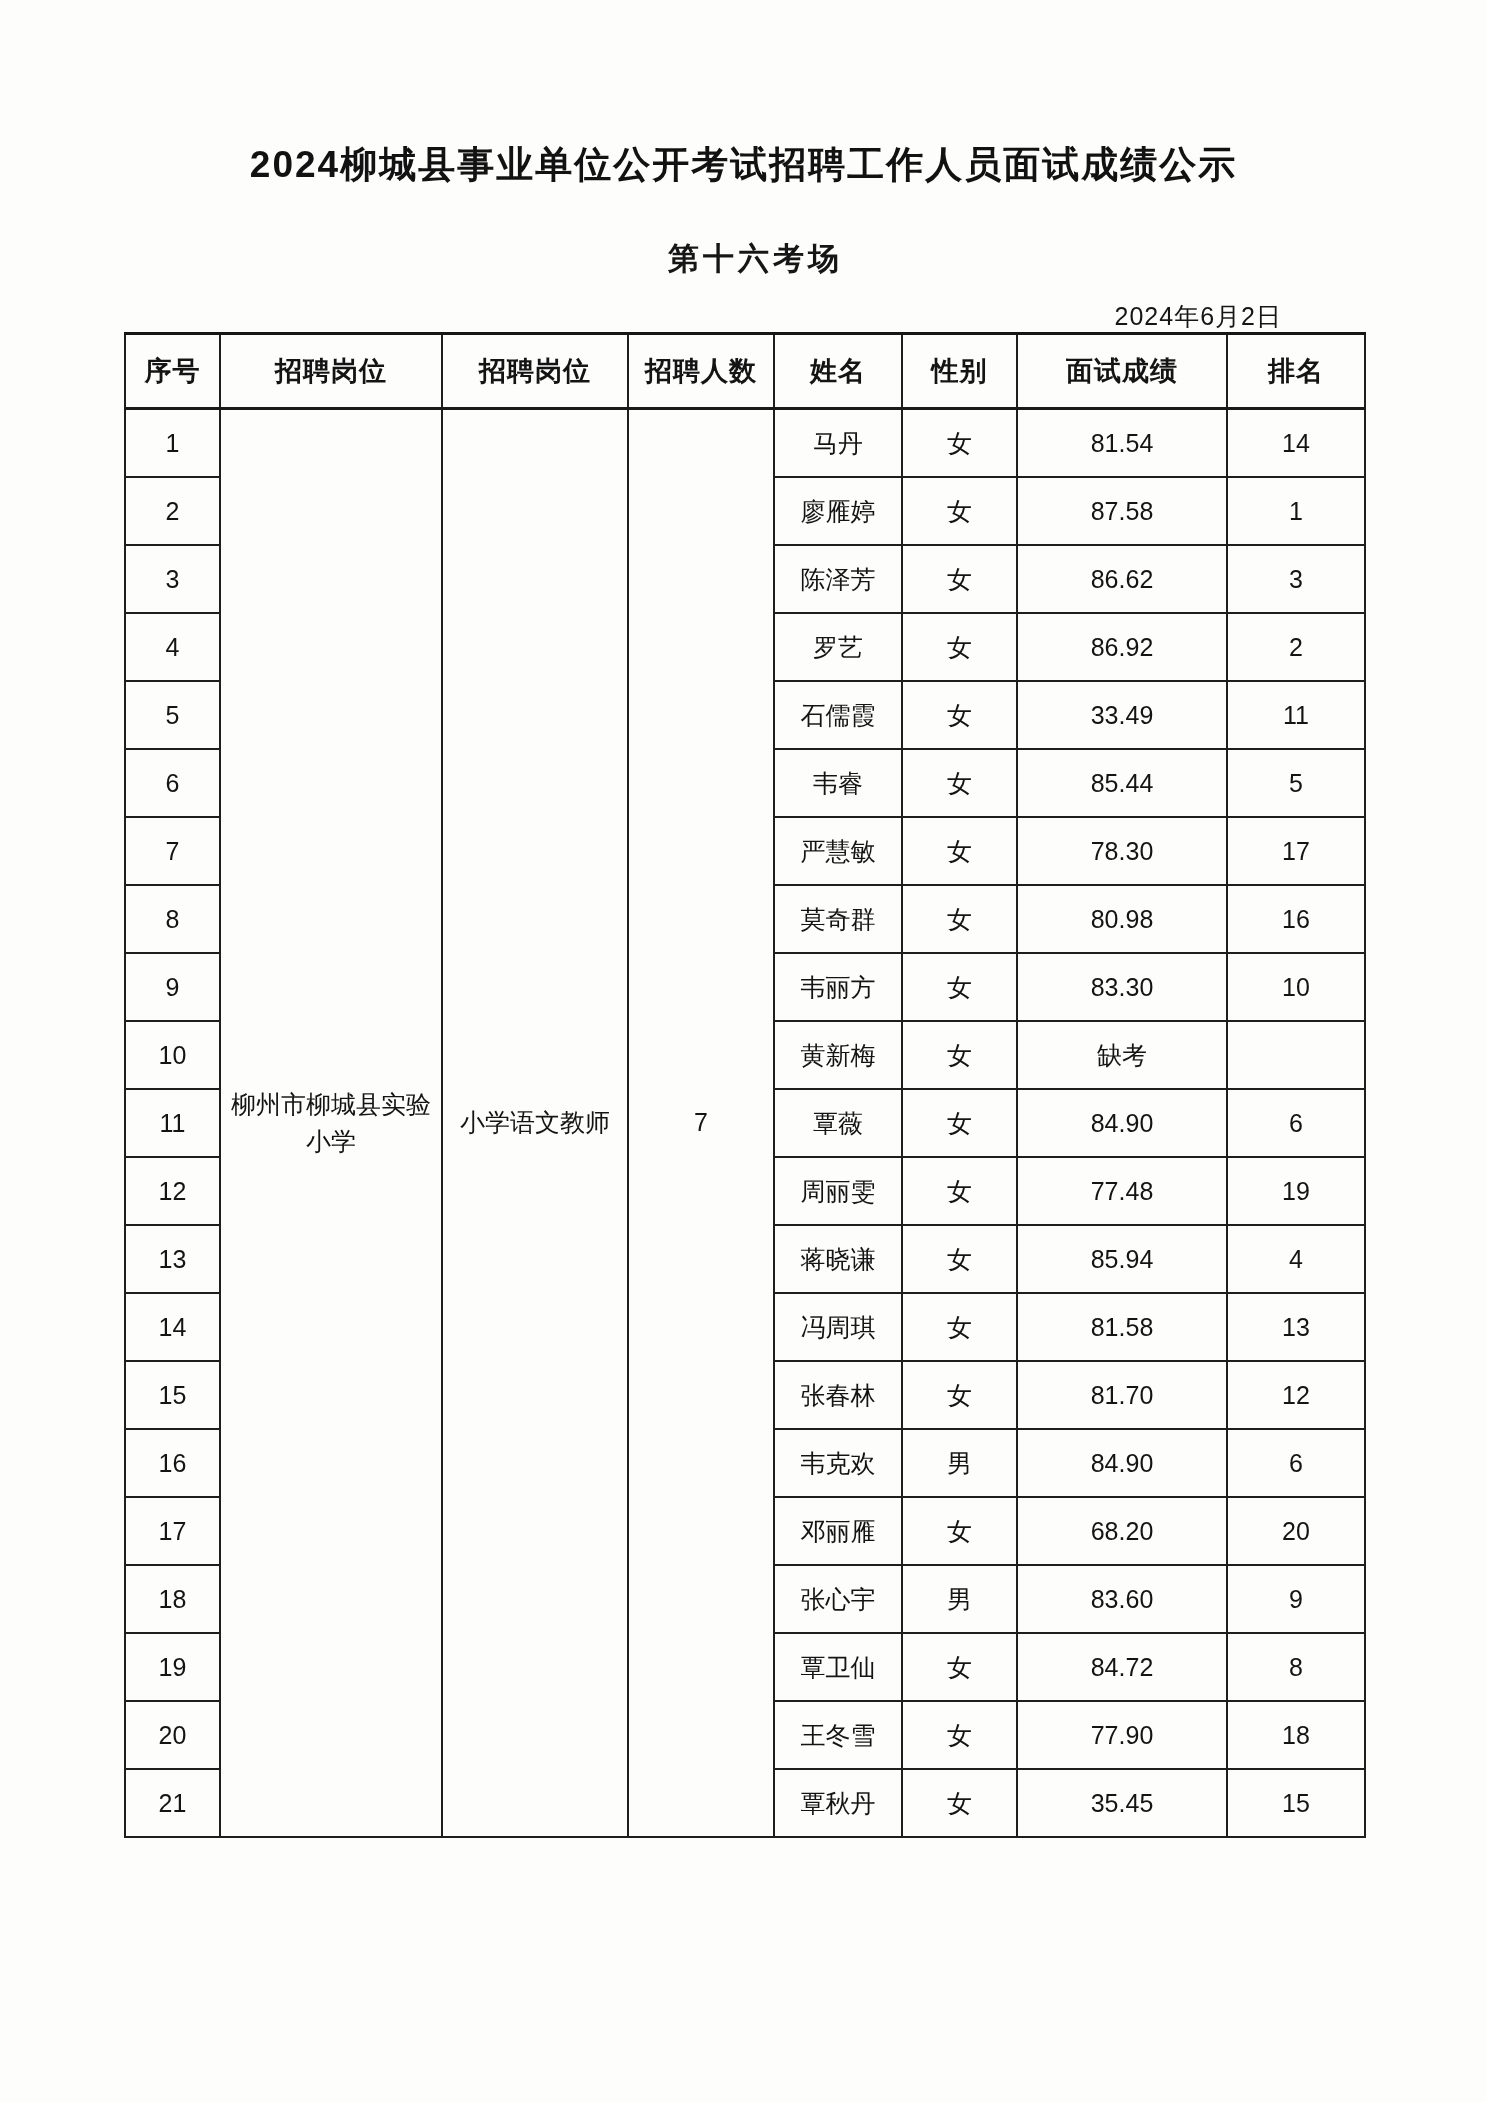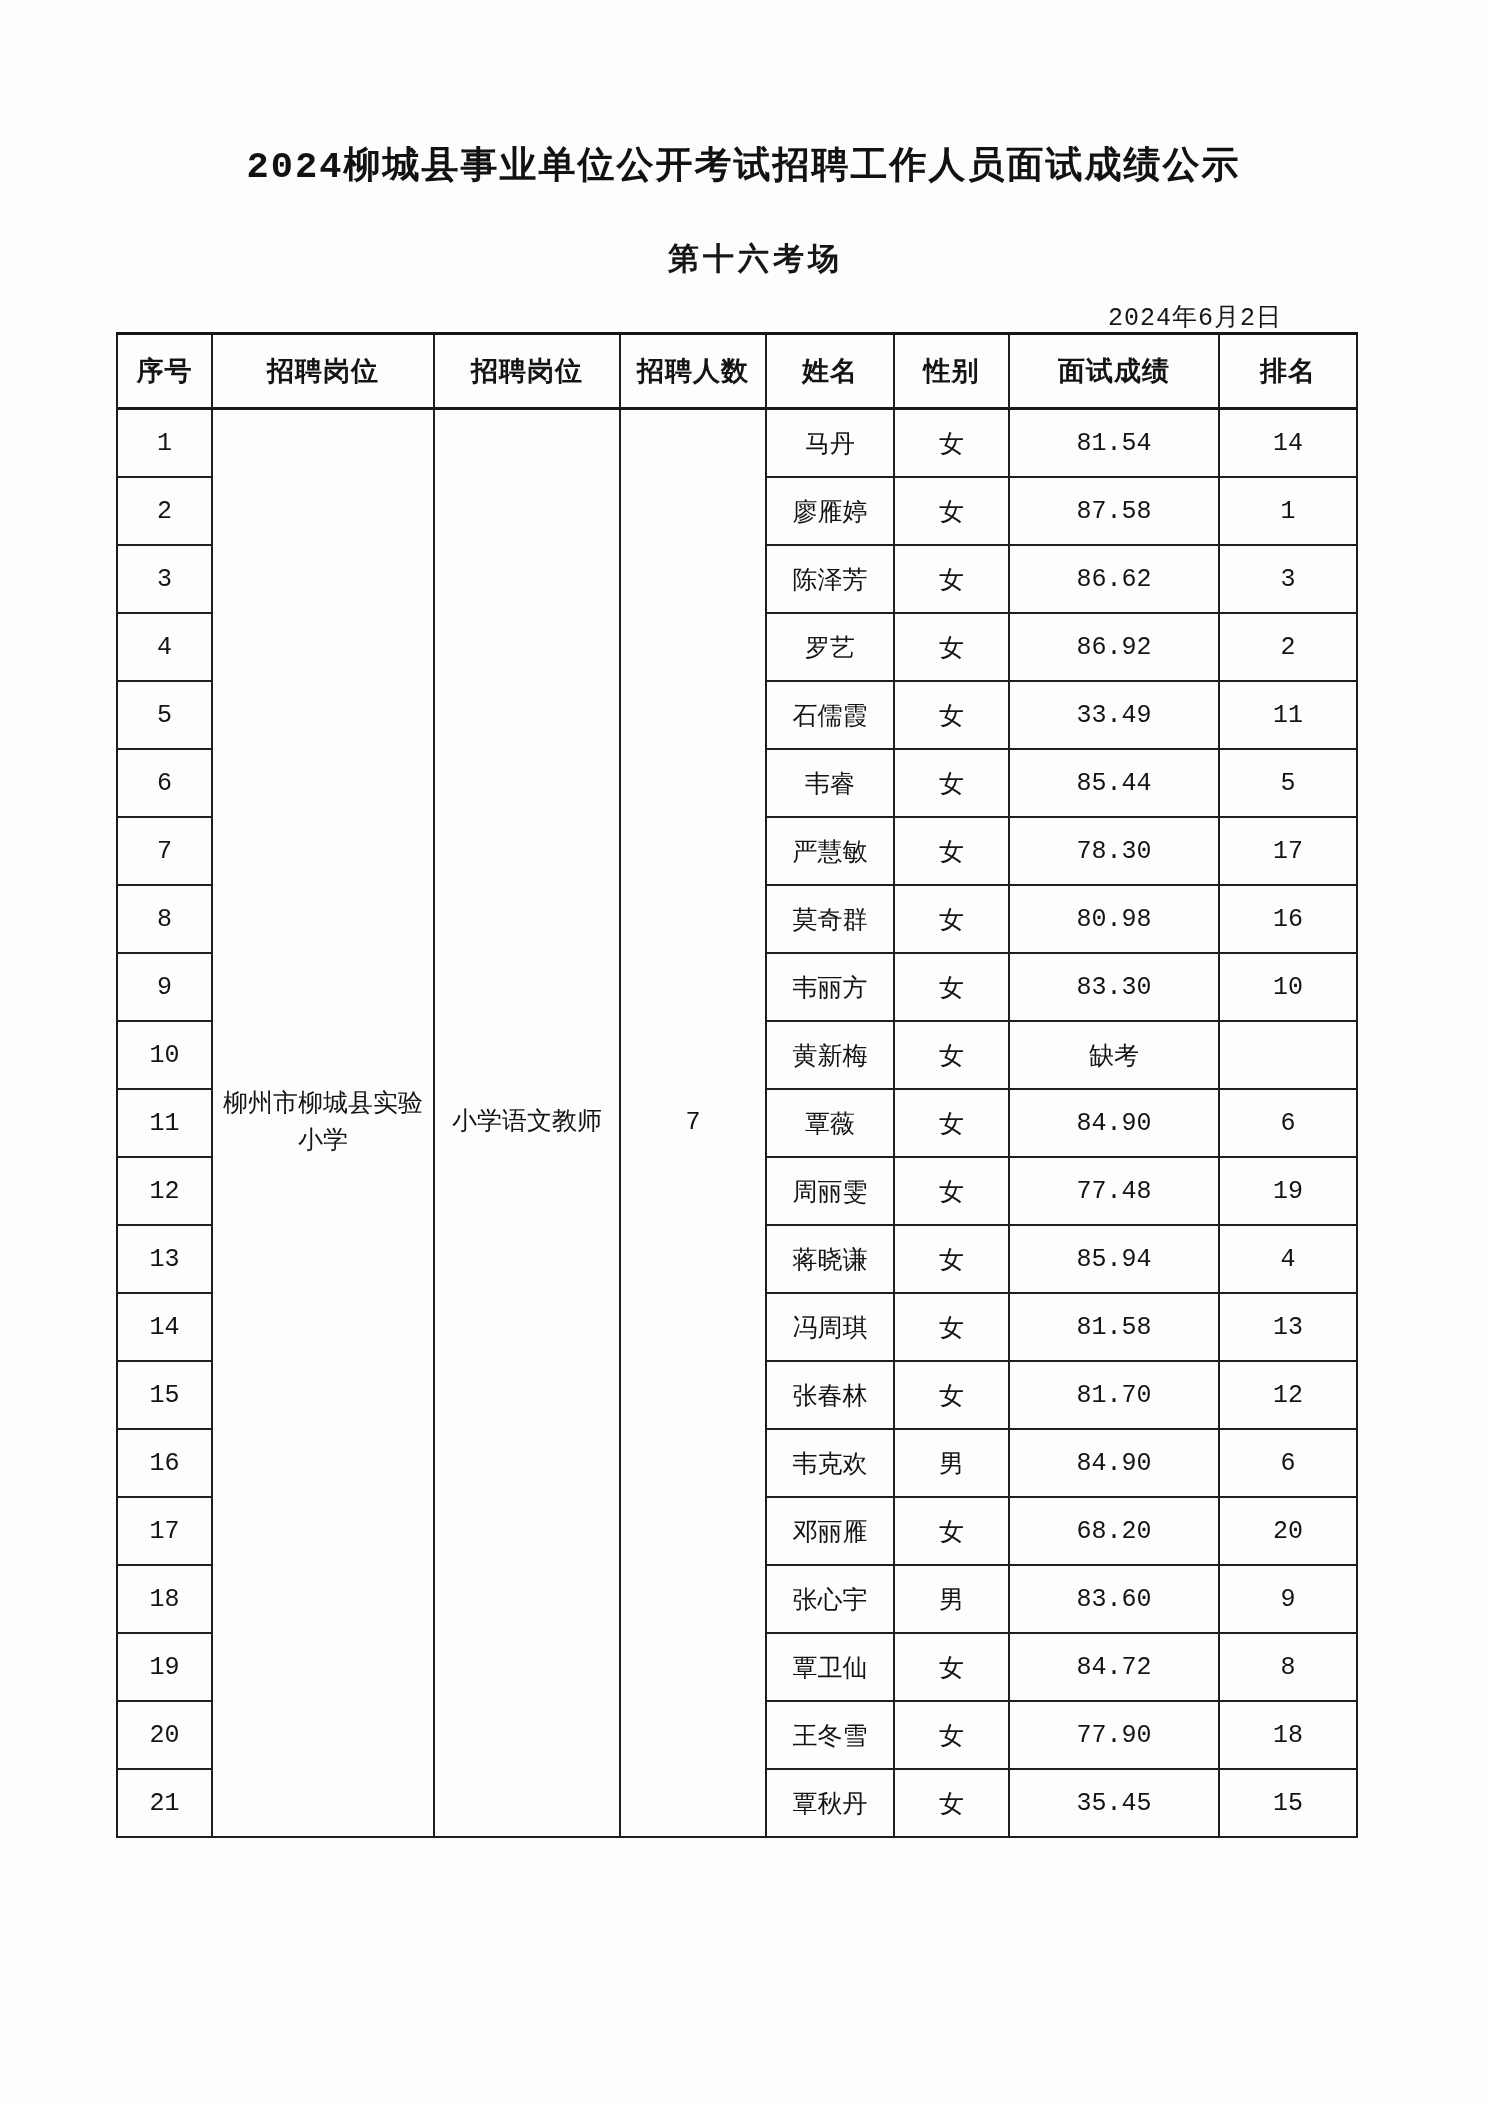--- a/index.html
+++ b/index.html
@@ -7,21 +7,21 @@
     padding: 0;
     background: #e8e8e8;
   }
   .page {
     position: relative;
     width: 1487px;
     height: 2102px;
     margin: 0 auto;
     background: #fdfdfc;
     color: #141414;
-    font-family: Liberation Mono, monospace;
+    font-family: Liberation Sans, sans-serif;
     overflow: hidden;
   }
   .doc-title {
     position: absolute;
     top: 140px;
     left: 0;
     width: 100%;
     margin: 0;
     text-align: center;
     font-size: 37px;
@@ -45,21 +45,21 @@
     position: absolute;
     top: 300px;
     right: 205px;
     font-size: 25px;
     letter-spacing: 1px;
     color: #161616;
   }
   table.score-table {
     position: absolute;
     top: 332px;
-    left: 116px;
+    left: 124px;
     width: 1240px;
     border-collapse: collapse;
     table-layout: fixed;
     background: #fdfdfc;
     border-radius: 9px;
   }
   .score-table th,
   .score-table td {
     border: 2px solid #1e1e1e;
     text-align: center;

